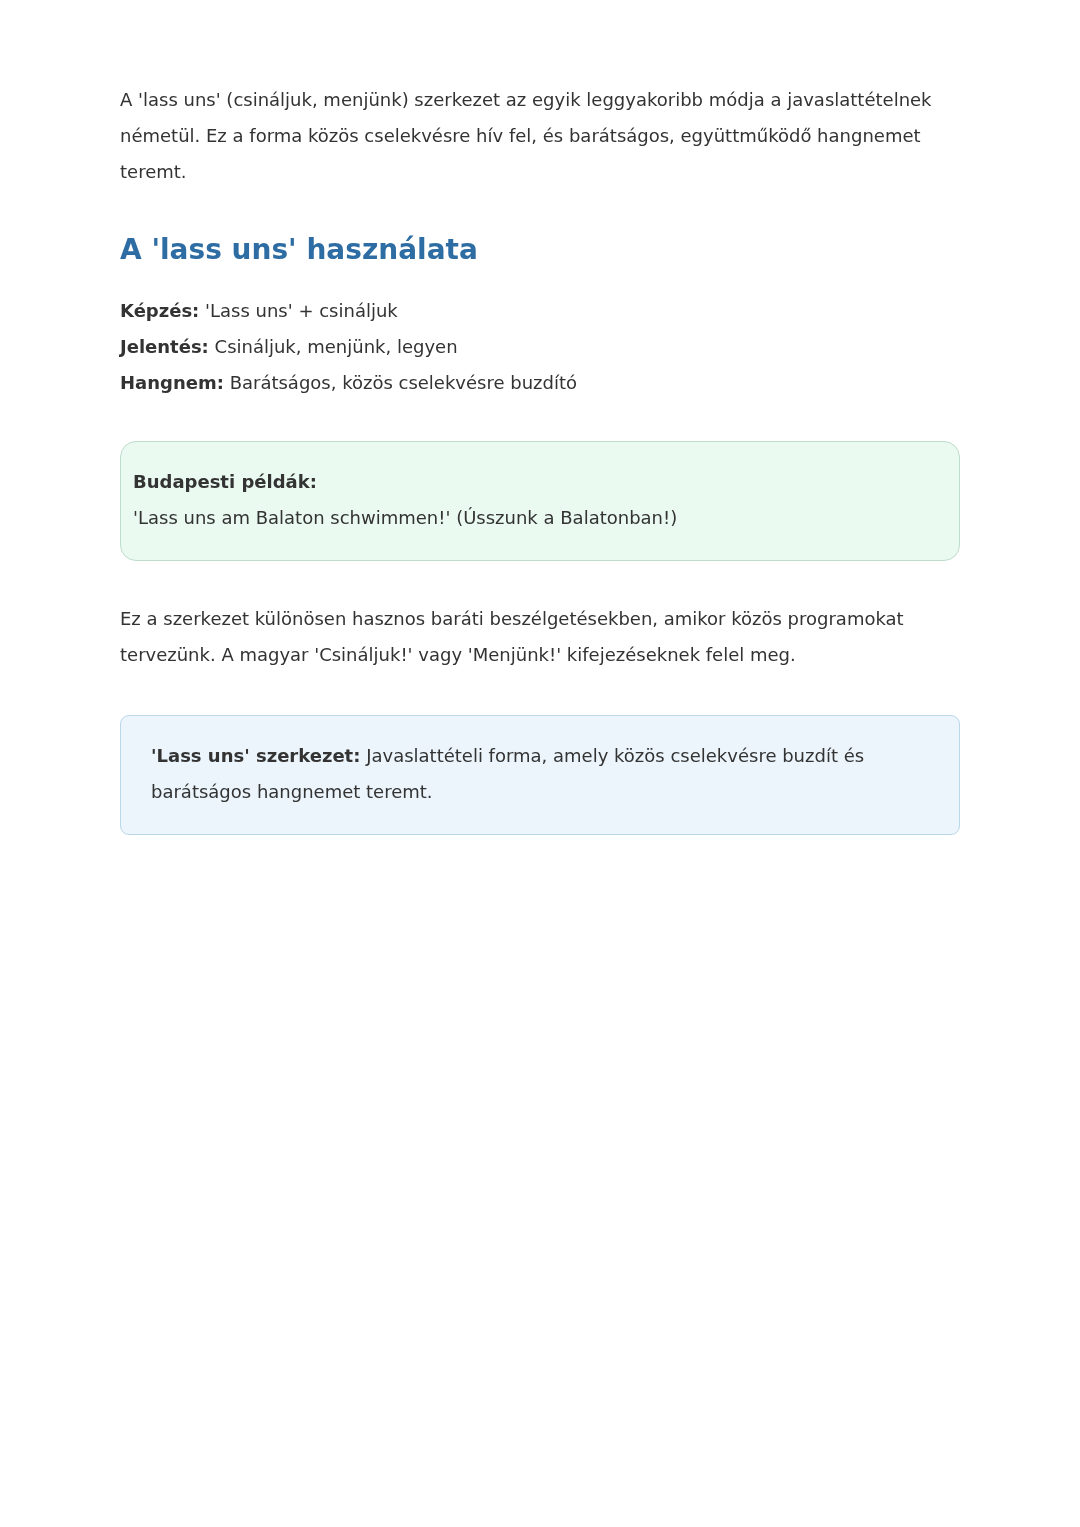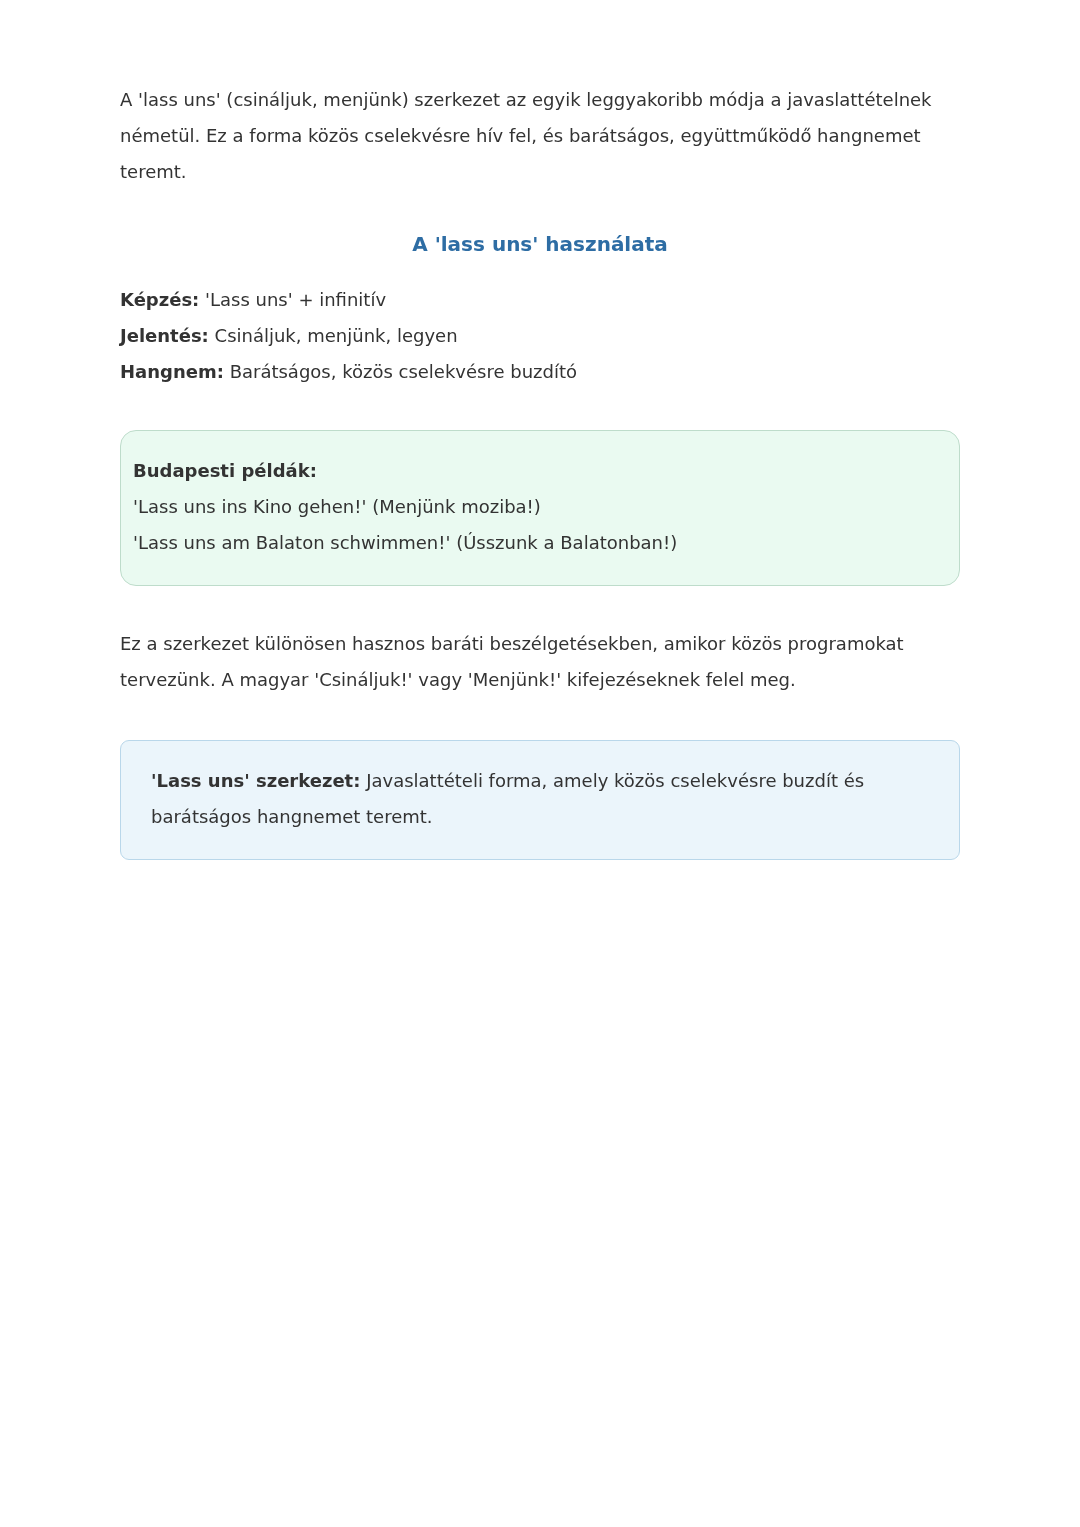--- a/index.html
+++ b/index.html
@@ -23,25 +23,24 @@
     line-height: 1.3;
     margin: 0 0 0 0;
     padding-bottom: 16px;
     border-bottom: 2px solid #e8eaed;
   }
   p.body-par {
     margin: 30px 0;
   }
   h3.section-heading {
     color: var(--subheading, #2e6da4);
-    font-size: 20px;
+    font-size: 28px;
     font-weight: bold;
     margin: 40px 0 24px 0;
     line-height: 1.4;
-    text-align: center;
   }
   .def-lines {
     margin: 24px 0 34px 0;
   }
   .def-line { display: block; }
   .example-box {
     background: var(--example-box-bg, #eafaf1);
     border: 1px solid var(--example-box-border, #bedccb);
     border-radius: 16px;
     padding: 22px 30px 24px 12px;
@@ -64,37 +63,36 @@
 <div class="content">
 
 
   <p class="body-par">A 'lass uns' (csináljuk, menjünk) szerkezet az egyik leggyakoribb módja a javaslattételnek németül. Ez a forma közös cselekvésre hív fel, és barátságos, együttműködő hangnemet teremt.</p>
 
   <h3 class="section-heading">A 'lass uns' használata</h3>
 
   <div class="def-lines">
     <span class="def-line">
       <strong>Képzés:</strong>
-      <span>'Lass uns' + infinitív</span>
+      <span>'Lass uns' + csináljuk</span>
     </span>
     <span class="def-line">
       <strong>Jelentés:</strong>
       <span>Csináljuk, menjünk, legyen</span>
     </span>
     <span class="def-line">
       <strong>Hangnem:</strong>
       <span>Barátságos, közös cselekvésre buzdító</span>
     </span>
   </div>
 
   <div class="example-box">
     <span class="box-line">
       <strong>Budapesti példák:</strong>
     </span>
-    <span class="box-line">'Lass uns ins Kino gehen!' (Menjünk moziba!)</span>
     <span class="box-line">'Lass uns am Balaton schwimmen!' (Ússzunk a Balatonban!)</span>
   </div>
 
   <p class="body-par">Ez a szerkezet különösen hasznos baráti beszélgetésekben, amikor közös programokat tervezünk. A magyar 'Csináljuk!' vagy 'Menjünk!' kifejezéseknek felel meg.</p>
 
   <div class="info-box">
     <p>
       <strong>'Lass uns' szerkezet:</strong>
       <span>Javaslattételi forma, amely közös cselekvésre buzdít és barátságos hangnemet teremt.</span>
     </p>

